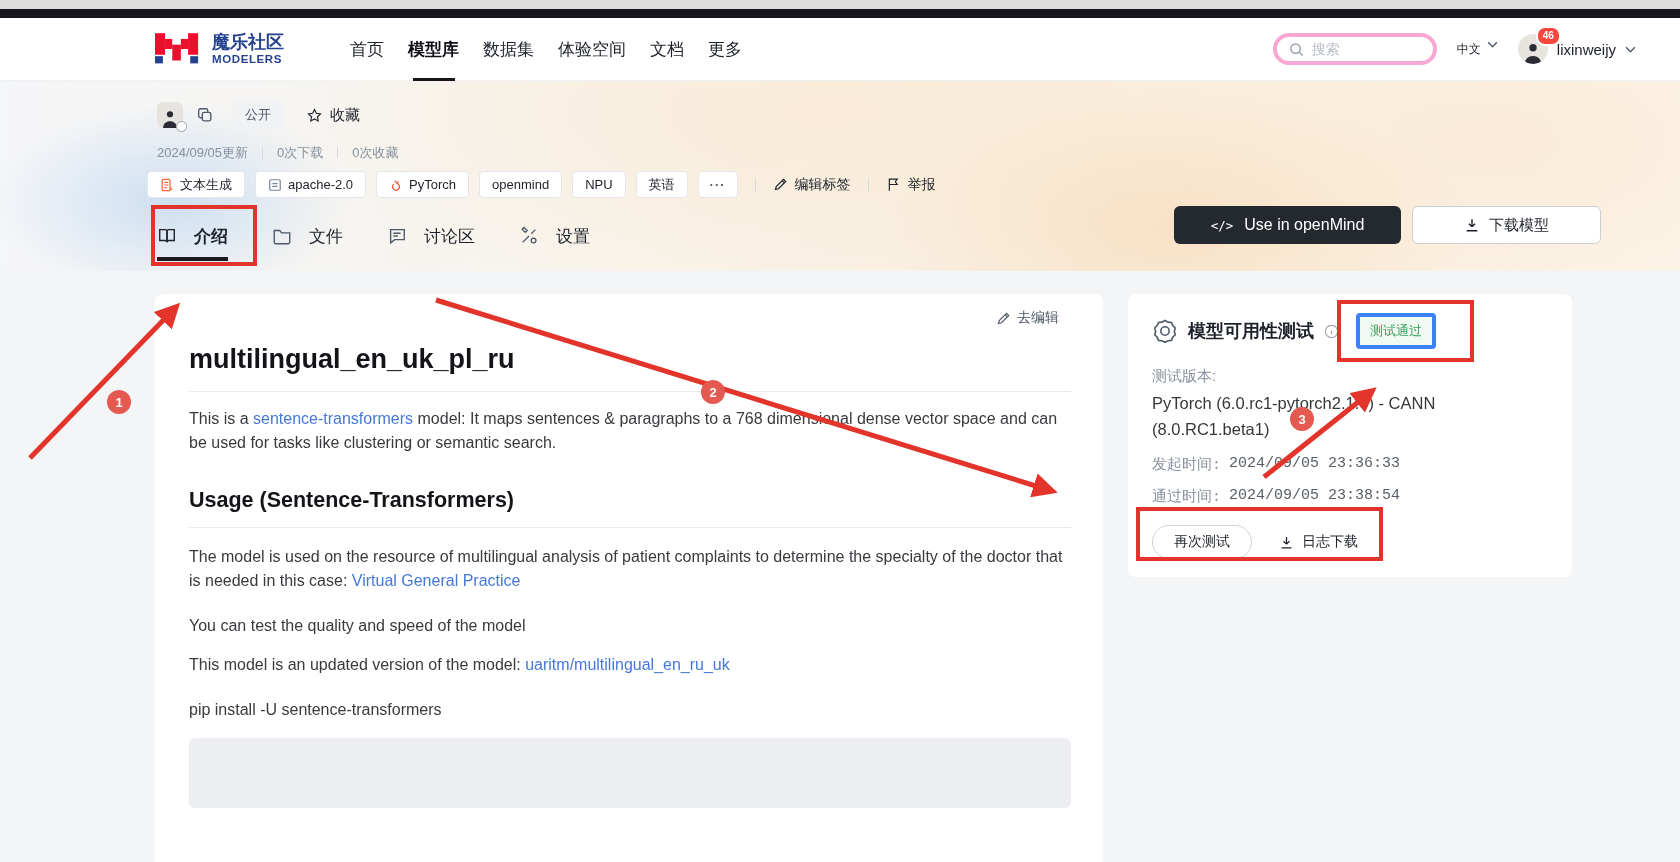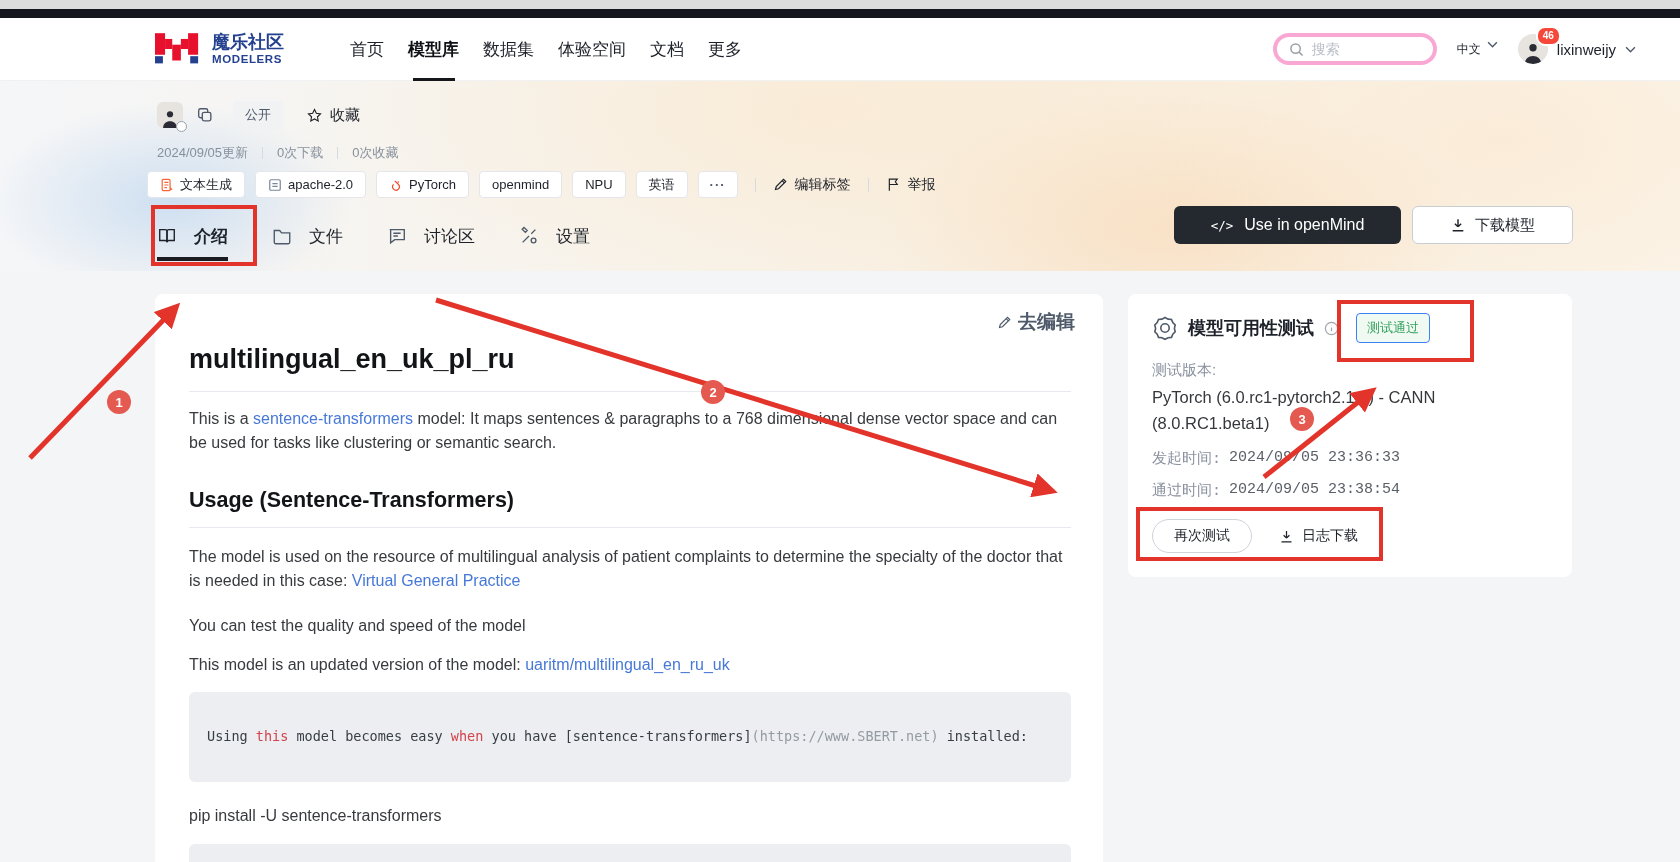--- a/index.html
+++ b/index.html
@@ -55,45 +55,45 @@
   .chip-more { padding:0 11px; color:#4e5969; font-weight:bold; letter-spacing:1px; }
   .vsep { width:1px; height:14px; background:#d5d9e0; margin:0 7px; }
   .tag-action { display:flex; align-items:center; gap:7px; font-size:14px; color:#1d2129; cursor:pointer; white-space:nowrap; }
   .hero-tabs { position:absolute; top:130px; left:157px; height:50px; display:flex; gap:44px; }
   .tab { display:flex; align-items:center; gap:17px; font-size:17px; color:#1d2129; position:relative; cursor:pointer; white-space:nowrap; }
   .tab.active { font-weight:bold; }
   .tab.active::after { content:''; position:absolute; left:0; right:0; bottom:0; height:4px; background:#1a1c22; }
 
   .btn-use { position:absolute; left:1174px; top:197px; width:227px; height:38px; background:#24292f; color:#fff; border:none; border-radius:6px; display:flex; align-items:center; justify-content:center; gap:11px; font-size:16px; cursor:pointer; z-index:5; font-family:"Liberation Sans",sans-serif; }
   .use-icon { font-family:"DejaVu Sans Mono",monospace; font-size:12.5px; }
-  .btn-dl { position:absolute; left:1412px; top:197px; width:161px; height:38px; background:#fff; border:1px solid #c9cdd4; border-radius:6px; display:flex; align-items:center; justify-content:center; gap:9px; font-size:15px; color:#1d2129; cursor:pointer; z-index:5; font-family:"Liberation Sans",sans-serif; }
+  .btn-dl { position:absolute; left:1412px; top:197px; width:189px; height:38px; background:#fff; border:1px solid #c9cdd4; border-radius:6px; display:flex; align-items:center; justify-content:center; gap:9px; font-size:15px; color:#1d2129; cursor:pointer; z-index:5; font-family:"Liberation Sans",sans-serif; }
 
   
   .main-card { position:absolute; left:155px; top:285px; width:948px; height:577px; background:#fff; border-radius:8px 8px 0 0; padding:0 32px 0 34px; }
-  .edit-link { position:absolute; top:15px; right:28px; display:flex; gap:6px; align-items:center; font-size:19px; color:#4e5969; cursor:pointer;font-weight:bold; }
+  .edit-link { position:absolute; top:15px; right:44px; display:flex; gap:6px; align-items:center; font-size:14px; color:#4e5969; cursor:pointer; }
   .readme-title { margin-top:50px; font-size:27px; color:#121418; font-weight:bold; }
   .readme-hr { border:none; border-top:1px solid #e7e9ee; margin-top:16px; }
   .rp { font-size:16px; line-height:23.5px; color:#383a3e; }
   .intro { margin-top:15px; }
   .rlink { color:#4678d8; cursor:pointer; text-decoration:none; }
   .usage-h2 { margin-top:34px; font-size:21.5px; color:#121418; font-weight:bold; padding-bottom:14px; border-bottom:1px solid #e7e9ee; }
   .usage-p1 { margin-top:17px; }
   .usage-p2 { margin-top:22px; }
   .usage-p3 { margin-top:15px; }
   .codeblock { margin-top:16px; background:#eceef1; border-radius:6px; height:90px; padding:36px 18px 0 18px; font-family:"DejaVu Sans Mono",monospace; font-size:13.5px; color:#383e45; white-space:nowrap; overflow:hidden; }
   .codeblock.second { height:70px; }
   .c-red { color:#d2434c; }
   .c-gray { color:#949ba3; }
   .pip-p { margin-top:22px; }
 
   
   .side-card { position:absolute; left:1128px; top:285px; width:444px; height:283px; background:#fff; border-radius:8px; padding:16px 24px; }
   .side-header { display:flex; align-items:center; gap:10px; margin-top:3px; }
   .side-title { font-size:18px; font-weight:bold; color:#1d2129; white-space:nowrap; }
-  .status-badge { margin-left:7px; background:#f0faf2; border:1px solid #3b82f6; color:#36a35f; font-size:13px; padding:5px 10px; border-radius:4px; white-space:nowrap; }
+  .status-badge { margin-left:7px; background:#f0faf2; border:4px solid #3b82f6; color:#36a35f; font-size:13px; padding:5px 10px; border-radius:4px; white-space:nowrap; }
   .side-label { margin-top:18px; font-size:15px; color:#8a919f; }
   .side-version { margin-top:4px; font-size:16.5px; line-height:26px; color:#35373b; }
   .side-time { margin-top:13px; font-size:15px; display:flex; gap:8px;font-family:Liberation Mono, monospace; }
   .side-time .tl { color:#8a919f; white-space:nowrap; }
   .side-time .tv { color:#595f66; }
   .side-actions { margin-top:19px; display:flex; align-items:center; gap:27px; }
   .btn-retest { width:100px; height:34px; border:1px solid #cfd3da; border-radius:17px; background:#fff; font-size:14px; color:#1d2129; display:flex; align-items:center; justify-content:center; cursor:pointer; font-family:"Liberation Sans",sans-serif; }
   .log-link { display:flex; gap:8px; align-items:center; font-size:14px; color:#1d2129; cursor:pointer; }
 
   
@@ -346,21 +346,20 @@
     <p class="rp intro"><span>This is a </span><a class="rlink">sentence-transformers</a><span> model: It maps sentences &amp; paragraphs to a 768 dimensional dense vector space and can be used for tasks like clustering or semantic search.</span></p>
 
     <h2 class="usage-h2">Usage (Sentence-Transformers)</h2>
 
     <p class="rp usage-p1"><span>The model is used on the resource of multilingual analysis of patient complaints to determine the specialty of the doctor that is needed in this case: </span><a class="rlink">Virtual General Practice</a></p>
 
     <p class="rp usage-p2">You can test the quality and speed of the model</p>
 
     <p class="rp usage-p3"><span>This model is an updated version of the model: </span><a class="rlink">uaritm/multilingual_en_ru_uk</a></p>
 
-    <div class="codeblock"><span>Using </span><span class="c-red">this</span><span> model becomes easy </span><span class="c-red">when</span><span> you have [sentence-transformers]</span><span class="c-gray">(https://www.SBERT.net)</span><span> installed:</span></div>
 
     <p class="rp pip-p">pip install -U sentence-transformers</p>
 
     <div class="codeblock second"></div>
   </div>
 
   <aside class="side-card">
     <div class="side-header">
       <span class="icon">
         <svg width="26" height="26" viewBox="0 0 26 26" fill="none" stroke="#4e5969" stroke-width="1.6">

